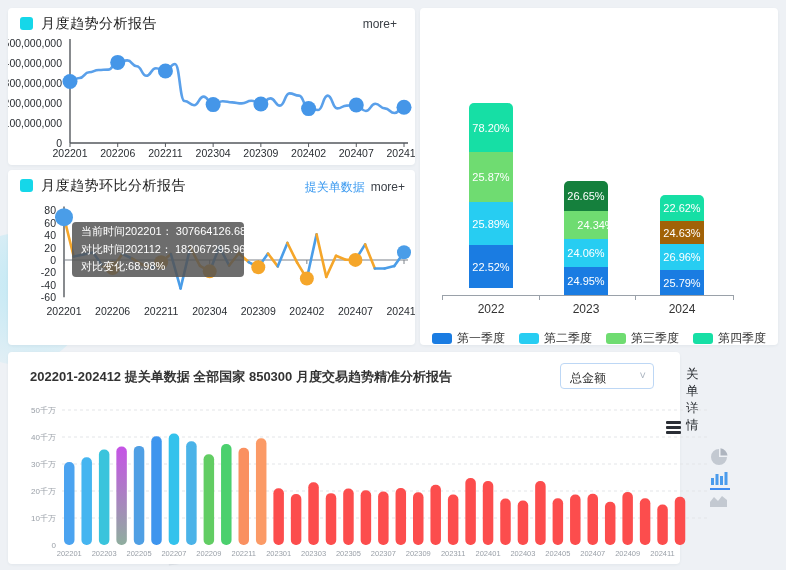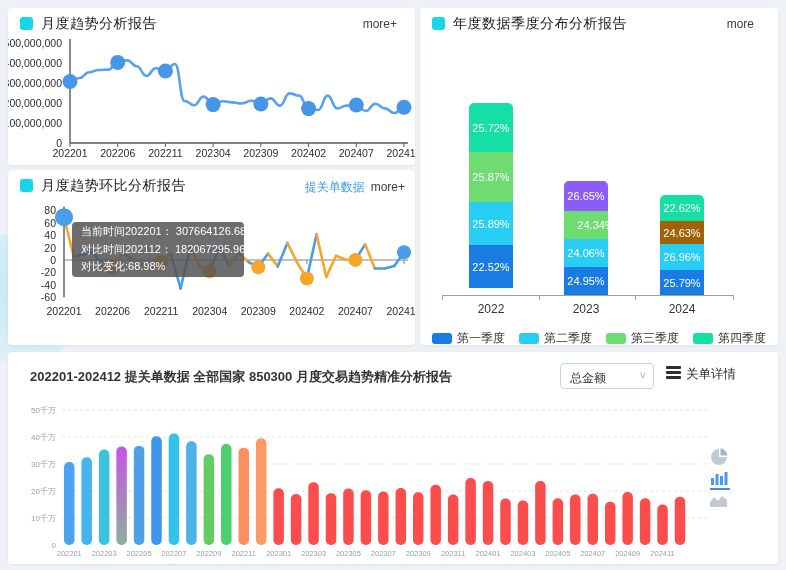--- a/index.html
+++ b/index.html
@@ -5,21 +5,21 @@
   * { margin:0; padding:0; box-sizing:border-box; }
   html,body { width:786px; height:570px; }
   body {
     position:relative; width:786px; height:570px; overflow:hidden;
     background:#eef1f5; font-family:"Liberation Sans", sans-serif; color:#222;
   }
   .card { position:absolute; background:#fff; border-radius:4px; box-shadow:0 1px 3px rgba(30,60,90,.06); z-index:2; }
   #card-trend  { left:8px;  top:8px;   width:407px; height:157px; }
   #card-mom    { left:8px;  top:170px; width:407px; height:175px; }
   #card-quarter{ left:420px; top:8px;  width:358px; height:337px; }
-  #card-bottom { left:8px;  top:352px; width:770px; height:212px; }
+  #card-bottom { left:8px;  top:352px; width:672px; height:212px; }
 
   .hdr { position:absolute; left:0; top:0; right:0; height:28px; }
   .bullet { position:absolute; left:12px; top:9px; width:13px; height:13px; border-radius:3px; background:#15d7e9; }
   .title { position:absolute; left:33px; top:7px; font-size:14px; font-weight:normal; color:#1b1b1b; letter-spacing:.5px; }
   .more { position:absolute; top:9px; font-size:12px; color:#3a3f46; cursor:pointer; }
   #card-trend .more { right:18px; }
   #card-mom .links { position:absolute; right:10px; top:9px; font-size:12px; }
   #card-mom .toggle { color:#3b9af0; cursor:pointer; margin-right:6px; }
   #card-mom .more2 { color:#3a3f46; cursor:pointer; position:static; }
   #card-quarter .more { right:24px; }
@@ -45,21 +45,21 @@
   .qlegend .item { display:flex; align-items:center; gap:5px; cursor:pointer; }
   .qlegend .sw { width:20px; height:11px; border-radius:3px; }
   .qlegend .lb { font-size:12px; color:#333; }
 
   
   #bottom-title { position:absolute; left:22px; top:16px; font-size:13px; font-weight:bold; color:#333; }
   #metric-select { position:absolute; left:552px; top:11px; width:94px; height:26px;
     border:1px solid #bdd7f5; border-radius:4px; background:#fff; cursor:pointer; }
   #metric-select .val { position:absolute; left:9px; top:6px; font-size:12px; color:#333; }
   #metric-select .chev { position:absolute; right:7px; top:5px; font-size:11px; color:#aab4c0; }
-  #detail-link { position:absolute; left:658px; top:14px; display:flex; align-items:flex-start; gap:5px; cursor:pointer; }
+  #detail-link { position:absolute; left:658px; top:14px; display:flex; align-items:flex-end; gap:5px; cursor:pointer; }
   #detail-link .burger { display:flex; flex-direction:column; gap:2px; }
   #detail-link .burger i { display:block; width:15px; height:3px; background:#2b2f36; border-radius:1px; }
   #detail-link .txt { font-size:12.5px; color:#1f2328; }
   .ctype { position:absolute; left:702px; width:20px; height:20px; cursor:pointer; }
   .ctype.active { border-bottom:2px solid #3f8cf0; }
 
   
   .wm { position:absolute; z-index:0; pointer-events:none; }
   #wm-circle { left:-46px; top:233px; width:132px; height:132px; border-radius:50%;
      background:radial-gradient(circle at 60% 40%, rgba(150,225,245,.55), rgba(150,225,245,0)); }
@@ -204,34 +204,29 @@
       <circle cx="396" cy="50.312" r="7" fill="#4a9de8"></circle>
     </svg>
   <div id="mom-tooltip">
     <div>当前时间202201： 307664126.68</div>
     <div>对比时间202112： 182067295.96</div>
     <div>对比变化:68.98%</div>
   </div>
 </div>
 
 <div class="card" id="card-quarter">
-  <div class="hdr">
-    <span class="bullet"></span>
-    <span class="title">年度数据季度分布分析报告</span>
-    <span class="more">more</span>
-  </div>
   <div id="qplot">
       <div class="qbar" style="left: 49px; top: 95px; height: 192px;">
-        <div class="qseg" style="background: rgb(22, 223, 165); height: 49.3824px;">25.72%</div>
+        <div class="qseg" style="background: rgb(22, 223, 165); height: 49.3824px;">78.20%</div>
         <div class="qseg" style="background: rgb(111, 220, 113); height: 49.6704px;">25.87%</div>
         <div class="qseg" style="background: rgb(39, 205, 242); height: 43px;">25.89%</div>
         <div class="qseg" style="background: rgb(26, 124, 226); height: 43.2384px;">22.52%</div>
       </div>
       <div class="qbar" style="left: 144px; top: 172.952px; height: 114.048px;">
-        <div class="qseg" style="background: #8b5cf6; height: 30.3938px;">26.65%</div>
+        <div class="qseg" style="background: #15803d; height: 30.3938px;">26.65%</div>
         <div class="qseg" style="background: rgb(111, 220, 113); height: 27.7593px; padding-left: 20px;">24.34%</div>
         <div class="qseg" style="background: rgb(39, 205, 242); height: 27.4399px;">24.06%</div>
         <div class="qseg" style="background: rgb(26, 124, 226); height: 28.455px;">24.95%</div>
       </div>
       <div class="qbar" style="left: 240px; top: 186.968px; height: 100.032px;">
         <div class="qseg" style="background: rgb(22, 223, 165); height: 27px;">22.62%</div>
         <div class="qseg" style="background: #a16207; height: 24.6379px;">24.63%</div>
         <div class="qseg" style="background: rgb(39, 205, 242); height: 26.9686px;">26.96%</div>
         <div class="qseg" style="background: rgb(26, 124, 226); height: 25.7983px;">25.79%</div>
       </div>

